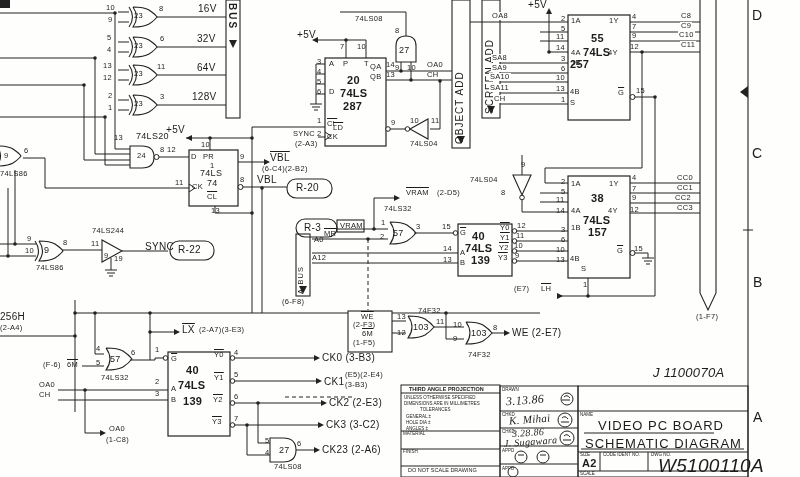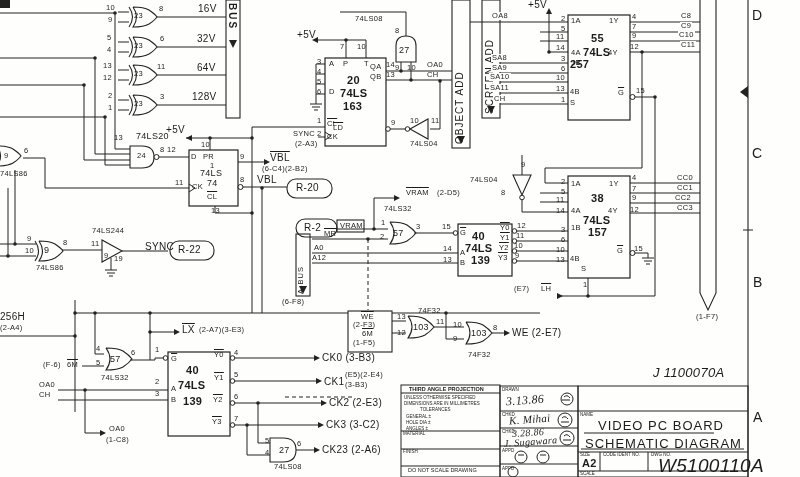--- a/index.html
+++ b/index.html
@@ -272,21 +272,21 @@
 <span class="t p" style="left:343px;top:60px">P</span>
 <span class="t p" style="left:364px;top:60px">T</span>
 <span class="t p" style="left:317px;top:58px">3</span>
 <span class="t p" style="left:317px;top:68px">4</span>
 <span class="t p" style="left:317px;top:78px">5</span>
 <span class="t p" style="left:317px;top:88px">6</span>
 <span class="t p" style="left:329px;top:60px">A</span>
 <span class="t p" style="left:329px;top:88px">D</span>
 <span class="t b" style="left:347px;top:75px">20</span>
 <span class="t b" style="left:340px;top:88px">74LS</span>
-<span class="t b" style="left:343px;top:101px">163</span>
+<span class="t b" style="left:343px;top:101px">287</span>
 <span class="t p ov" style="left:327px;top:120px">CL</span>
 <span class="t p" style="left:317px;top:117px">1</span>
 <span class="t p" style="left:327px;top:133px">CK</span>
 <span class="t p" style="left:317px;top:130px">2</span>
 <span class="t p ov" style="left:333px;top:124px">LD</span>
 <span class="t p" style="left:391px;top:119px">9</span>
 <span class="t p" style="left:370px;top:63px">QA</span>
 <span class="t p" style="left:386px;top:61px">14</span>
 <span class="t p" style="left:370px;top:73px">QB</span>
 <span class="t p" style="left:386px;top:71px">13</span>
@@ -396,24 +396,24 @@
 <span class="t p" style="left:514px;top:242px">10</span>
 <span class="t p" style="left:515px;top:252px">9</span>
 
 <span class="t p" style="left:384px;top:205px">74LS32</span>
 <span class="t" style="left:393px;top:229px">57</span>
 <span class="t p" style="left:381px;top:219px">1</span>
 <span class="t p" style="left:380px;top:233px">2</span>
 <span class="t p" style="left:416px;top:223px">3</span>
 <span class="t p ov" style="left:406px;top:189px">VRAM</span>
 <span class="t p" style="left:437px;top:189px">(2-D5)</span>
-<span class="t s" style="left:304px;top:223px">R-2</span>
+<span class="t s" style="left:304px;top:223px">R-3</span>
 <span class="t p" style="left:340px;top:222px">VRAM</span>
 <span class="t p ov" style="left:324px;top:230px">MR</span>
-<span class="t p" style="left:314px;top:244px">A0</span>
+<span class="t p" style="left:314px;top:236px">A0</span>
 <span class="t p" style="left:312px;top:254px">A12</span>
 <span class="t p vtu" style="left:297px;top:238px;height:56px">A-BUS</span>
 <span class="t p" style="left:282px;top:298px">(6-F8)</span>
 
 <span class="t s" style="left:0px;top:312px">256H</span>
 <span class="t p" style="left:0px;top:324px">(2-A4)</span>
 <span class="t s ov" style="left:182px;top:325px">LX</span>
 <span class="t p" style="left:199px;top:326px">(2-A7)(3-E3)</span>
 <span class="t p" style="left:43px;top:361px">(F-6)</span>
 <span class="t p ov" style="left:67px;top:361px">6M</span>

